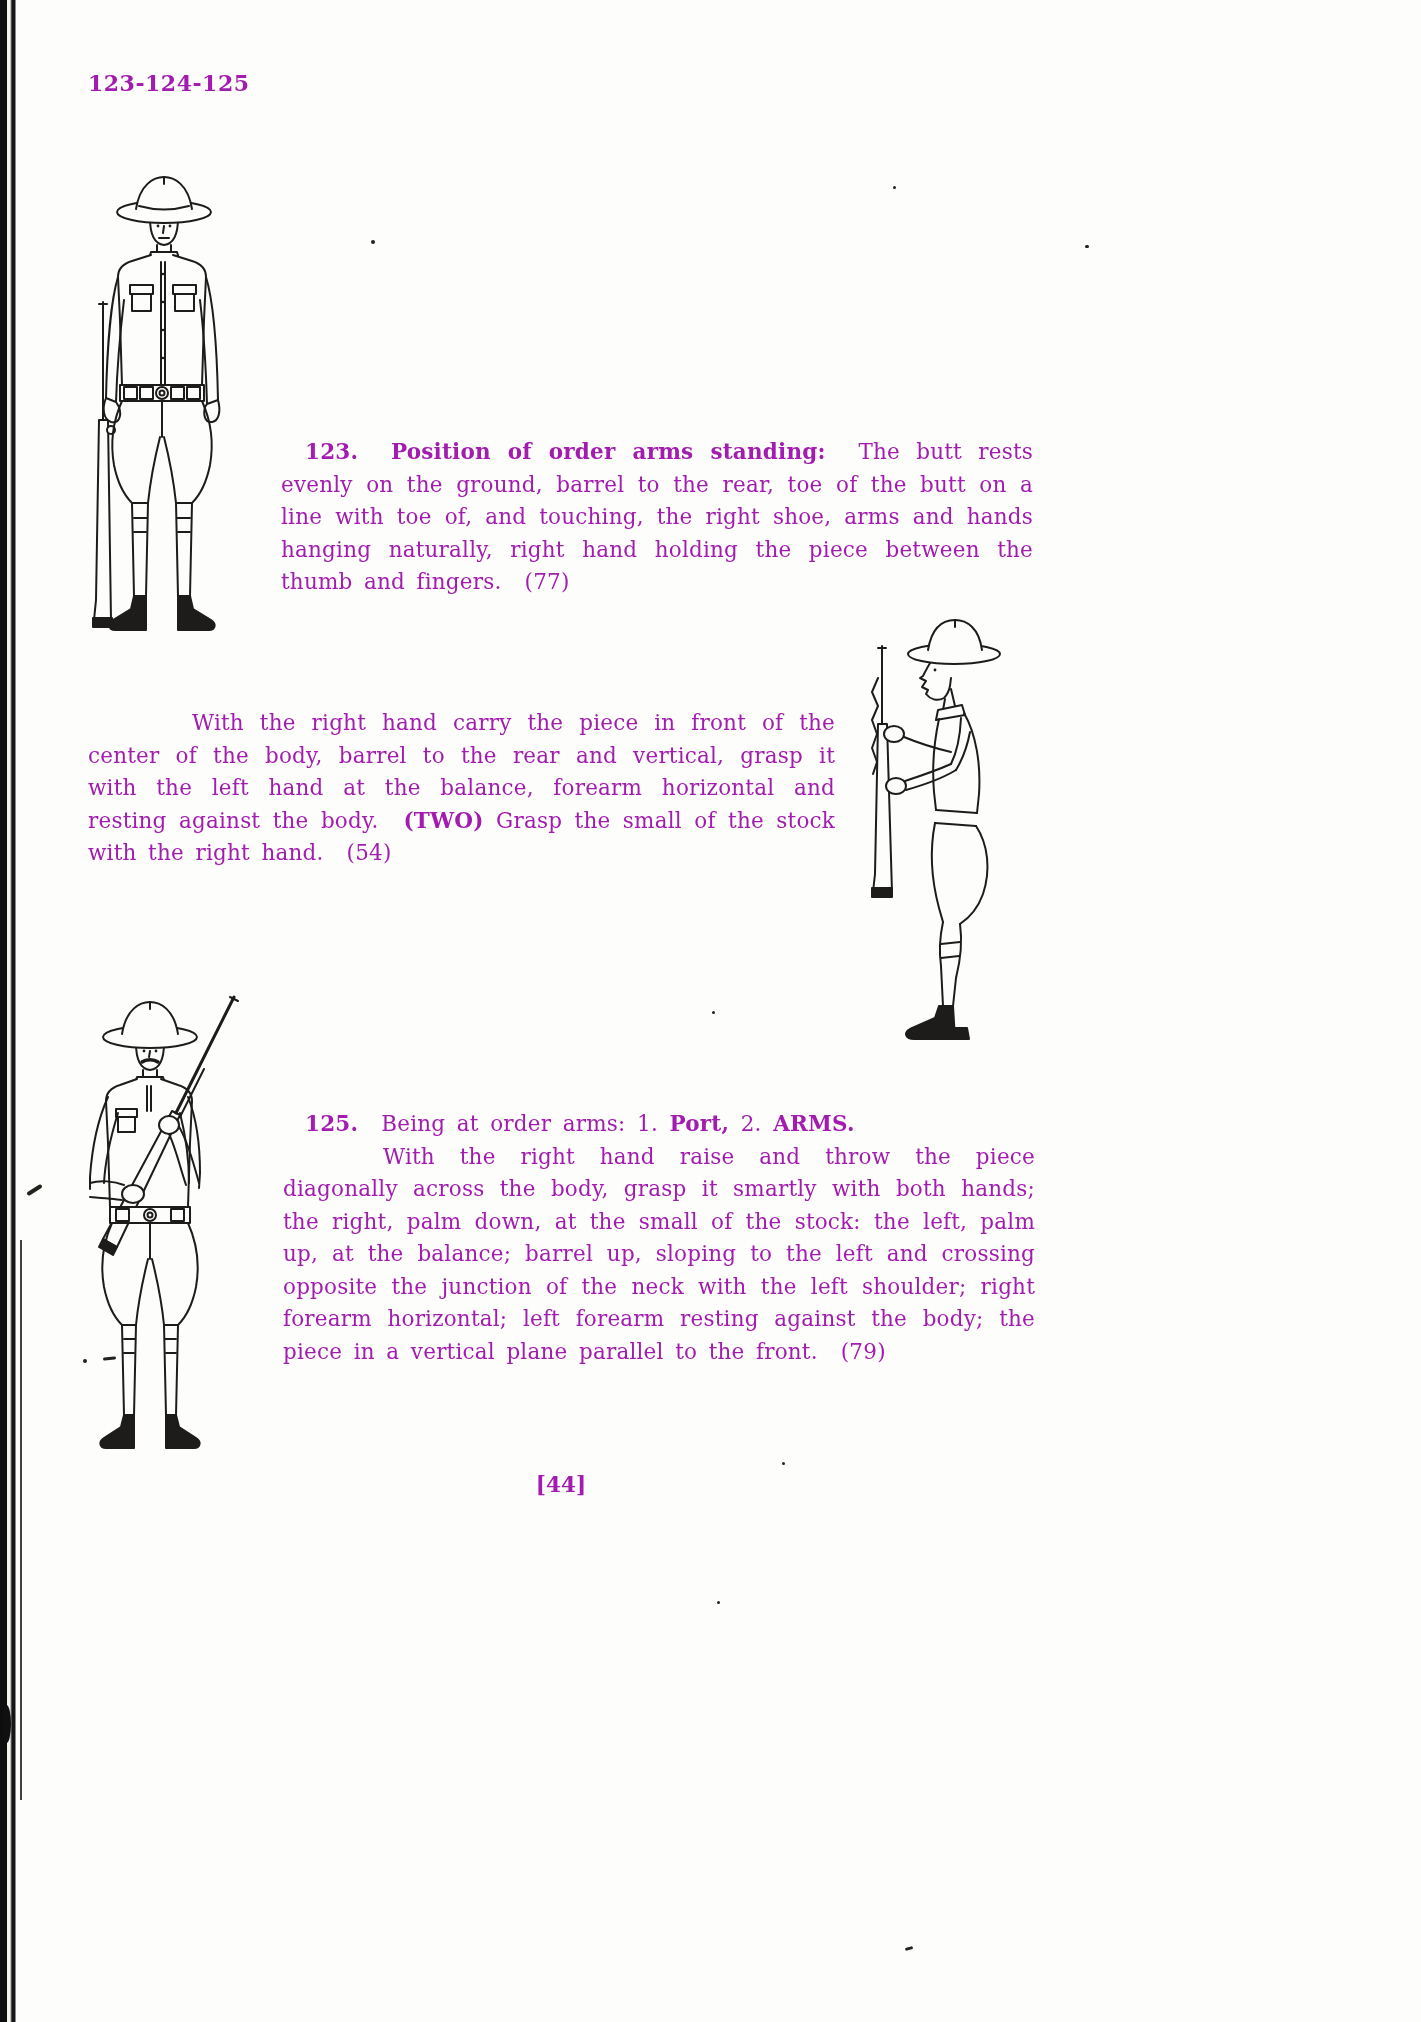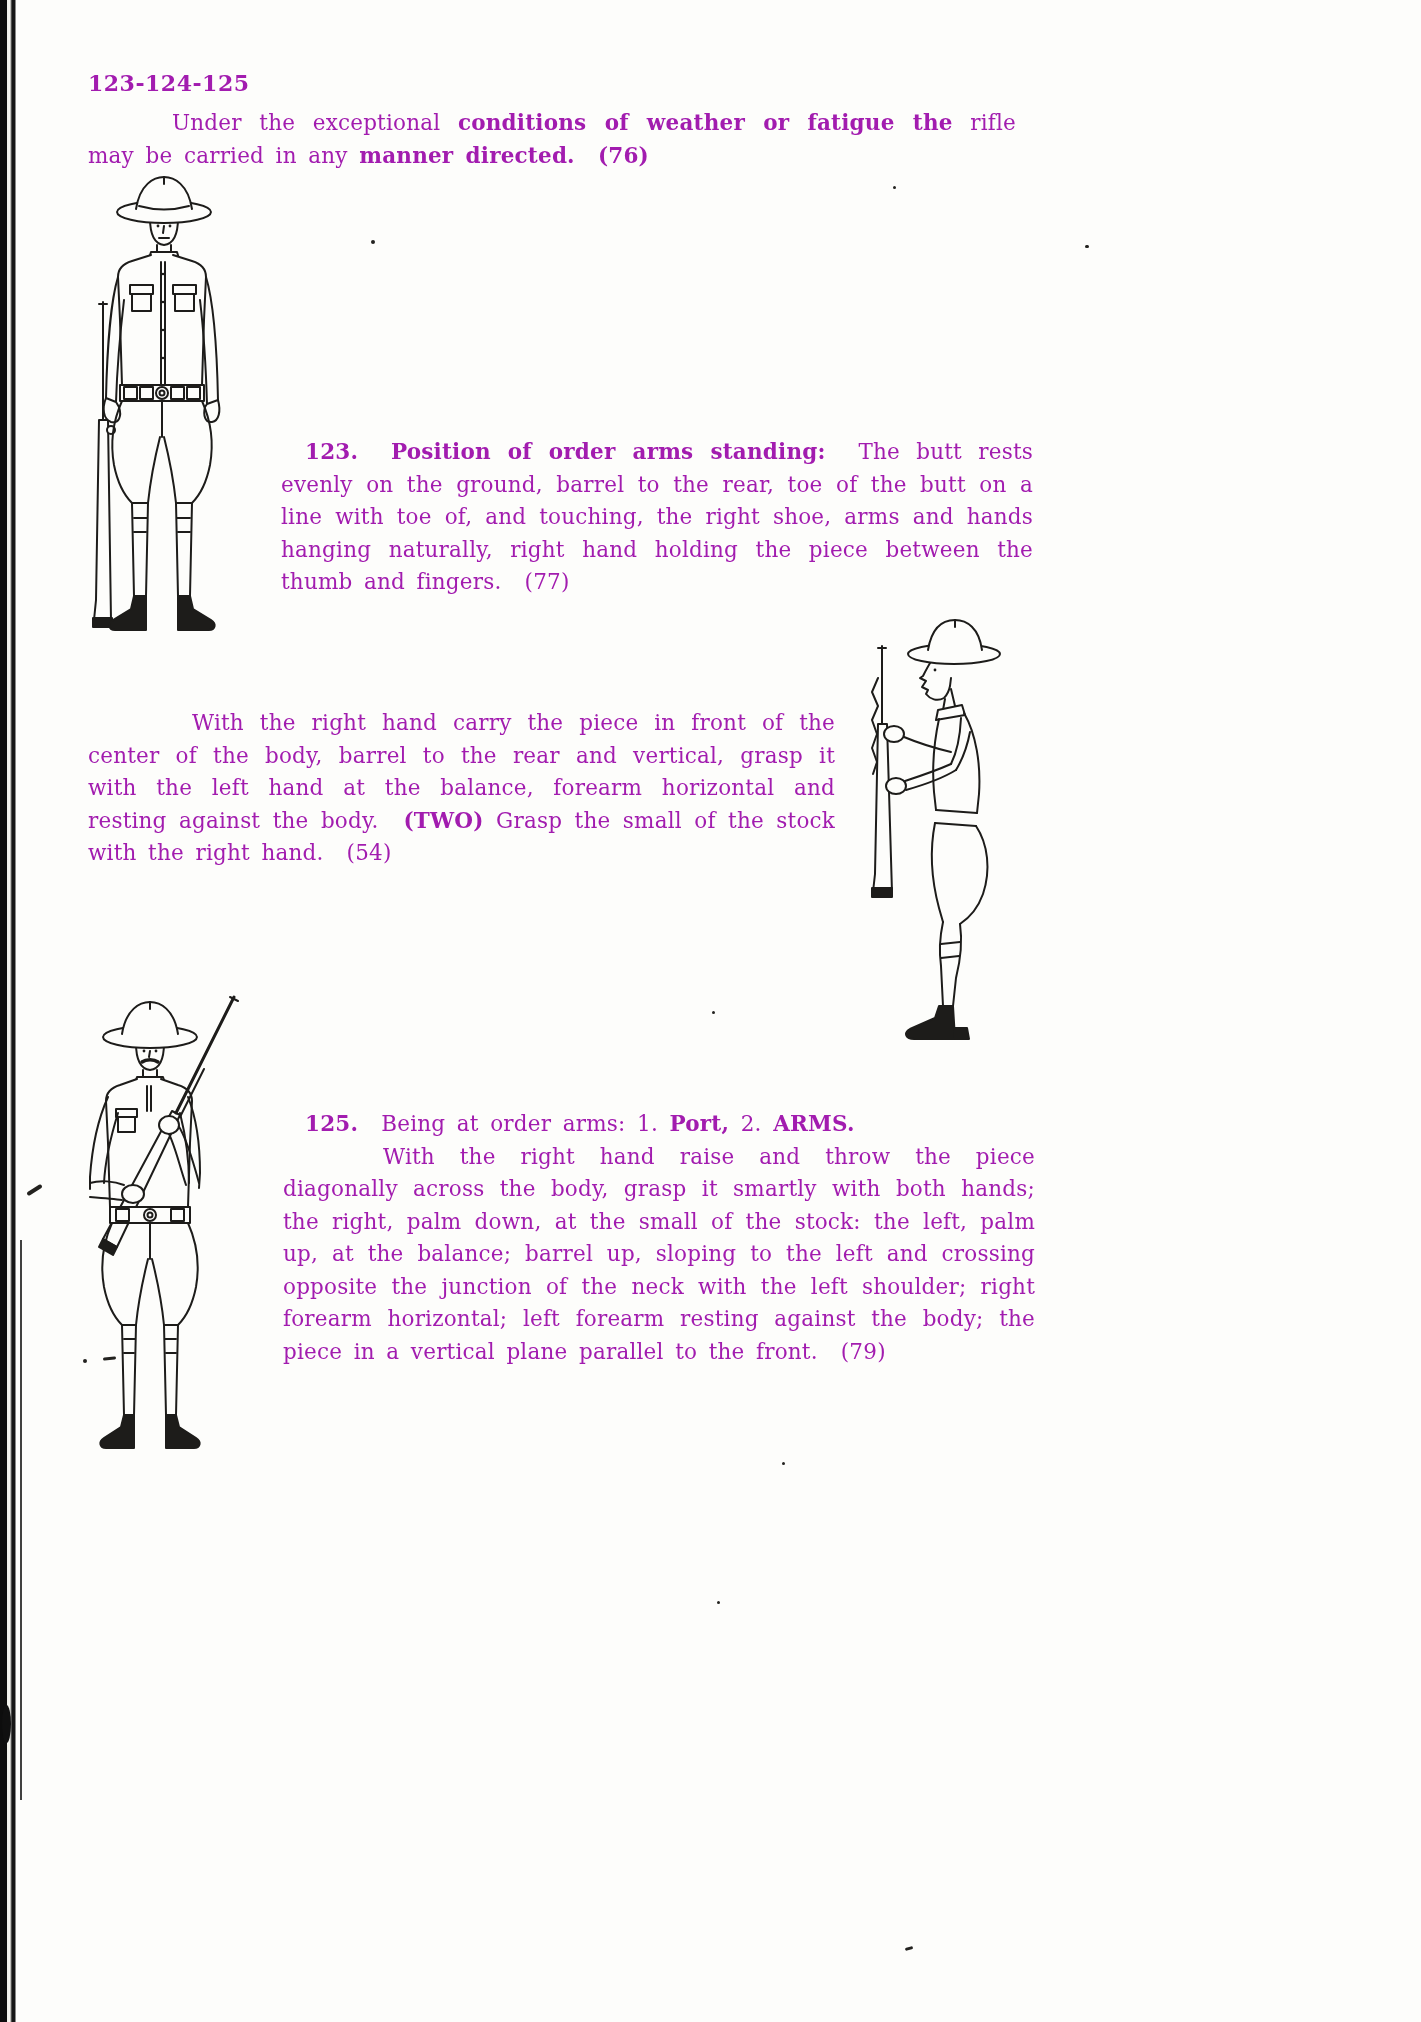--- a/index.html
+++ b/index.html
@@ -86,21 +86,20 @@
   <i class="speck" style="left:712px;top:1011px;width:3px;height:3px"></i>
   <i class="speck" style="left:782px;top:1462px;width:3px;height:3px"></i>
   <i class="speck" style="left:83px;top:1359px;width:4px;height:4px"></i>
   <i class="speck" style="left:103px;top:1357px;width:13px;height:3px;transform:rotate(-6deg)"></i>
   <i class="speck" style="left:26px;top:1188px;width:17px;height:4px;transform:rotate(-32deg)"></i>
   <i class="speck" style="left:717px;top:1601px;width:3px;height:3px"></i>
   <i class="speck" style="left:905px;top:1947px;width:8px;height:3px;transform:rotate(-15deg)"></i>
 
   <div class="folio">123-124-125</div>
 
-  <p class="bodytext intro"><span>Under the exceptional</span> <b>conditions of weather or fatigue the</b> <span>rifle may be carried in any</span> <b>manner directed.</b>&nbsp;&nbsp;<b>(76)</b></p>
 
   <figure class="fig fig1">
     <svg viewBox="0 0 155 478" width="155" height="478">
       <g fill="none" stroke="#1d1c1a" stroke-width="2" stroke-linecap="round" stroke-linejoin="round">
         <g>
           <line x1="19" y1="134" x2="19" y2="252"></line>
           <line x1="15" y1="136" x2="23" y2="136"></line>
           <path d="M15,252 L12,432 L10,452 L27,452 L24,252 Z" fill="#fdfdfb"></path>
           <rect x="9" y="450" width="19" height="9" fill="#1d1c1a"></rect>
           <circle cx="27" cy="262" r="4" fill="#fdfdfb"></circle>
@@ -300,14 +299,15 @@
         </g>
       </g>
     </svg>
   </figure>
 
   <div class="bodytext p125">
     <div class="p-head"><b>125.</b>&nbsp; <span>Being at order arms: 1.</span> <b>Port,</b> <span>2.</span> <b>ARMS.</b></div>
     <div class="p-body"><span>With the right hand raise and throw the piece diagonally across the body, grasp it smartly with both hands; the right, palm down, at the small of the stock: the left, palm up, at the balance; barrel up, sloping to the left and crossing opposite the junction of the neck with the left shoulder; right forearm horizontal; left forearm resting against the body; the piece in a vertical plane parallel to the front.</span>&nbsp; <span>(79)</span></div>
   </div>
 
+  <div class="page-number">[44]</div>
 
 </div>
 
 </body></html>

